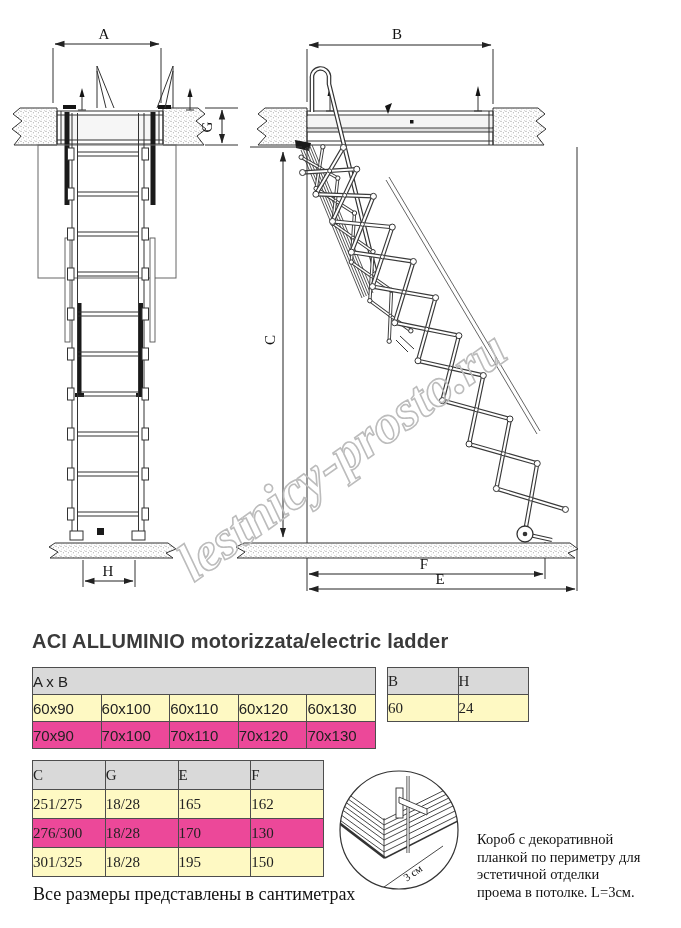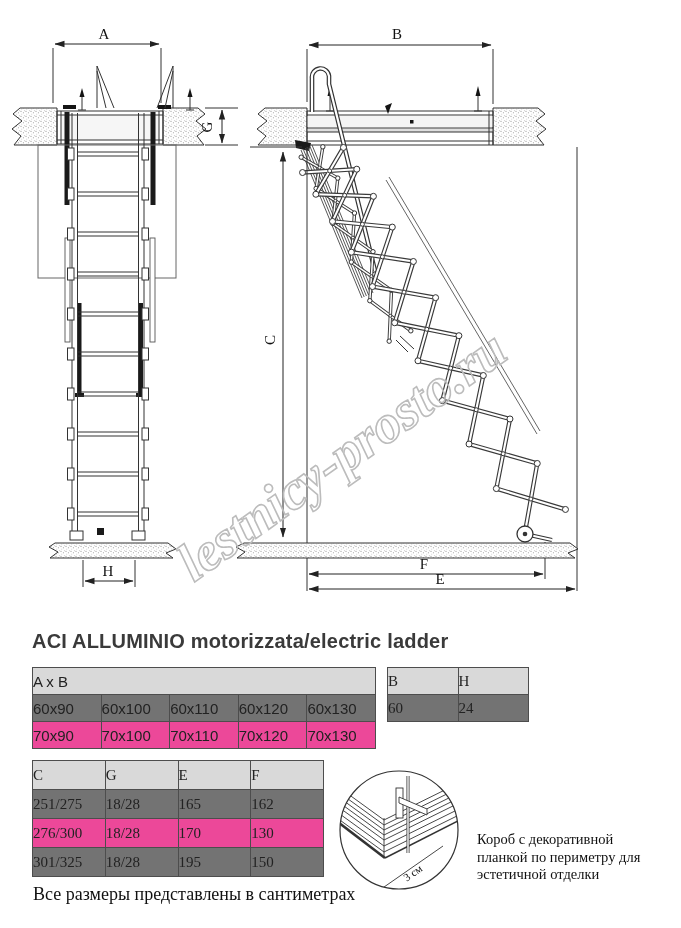--- a/index.html
+++ b/index.html
@@ -7,21 +7,21 @@
        font-family:"Liberation Sans",sans-serif;}
   #drawing{position:absolute;left:0;top:0;}
   .ln{stroke:#333;stroke-width:1;fill:none;}
   .dim{stroke:#222;stroke-width:1;fill:none;marker-start:url(#ah);marker-end:url(#ah);}
   .dimtxt{font-family:"Liberation Serif",serif;font-size:15px;fill:#111;}
   .page-title{position:absolute;left:32px;top:630px;font-size:20px;font-weight:600;
        color:#3a3a3a;letter-spacing:.2px;}
   table{position:absolute;border-collapse:collapse;table-layout:fixed;}
   td{border:1px solid #4d4d4d;text-align:left;vertical-align:middle;padding:0;color:#222;}
   .thead{background:#d9d9d9;}
-  .r-light{background:#737373;}
+  .r-light{background:#fef9c3;}
   .r-gray{background:#ec4899;}
   #t-axb{left:32px;top:667px;width:344px;font-size:15px;}
   #t-axb td{height:26px;}
   #t-bh{left:387px;top:667px;width:142px;font-family:"Liberation Serif",serif;font-size:15px;}
   #t-bh td{height:26px;}
   #t-cgef{left:32px;top:760px;width:292px;font-family:"Liberation Serif",serif;font-size:15px;}
   #t-cgef td{height:28px;}
   .note{position:absolute;left:477px;top:797px;font-family:"Liberation Serif",serif;
        font-size:14.5px;line-height:17.6px;color:#111;margin-top:34px;}
   .footer{position:absolute;left:33px;top:884px;font-family:"Liberation Serif",serif;
@@ -463,15 +463,16 @@
     <td>195</td>
     <td>150</td>
   </tr>
 </tbody>
   </table>
 
 <div class="note">
   <div>Короб с декоративной</div>
   <div>планкой по периметру для</div>
   <div>эстетичной отделки</div>
+  <div>проема в потолке. L=3см.</div>
 </div>
 
 <div class="footer">Все размеры представлены в сантиметрах</div>
 
 </body></html>

